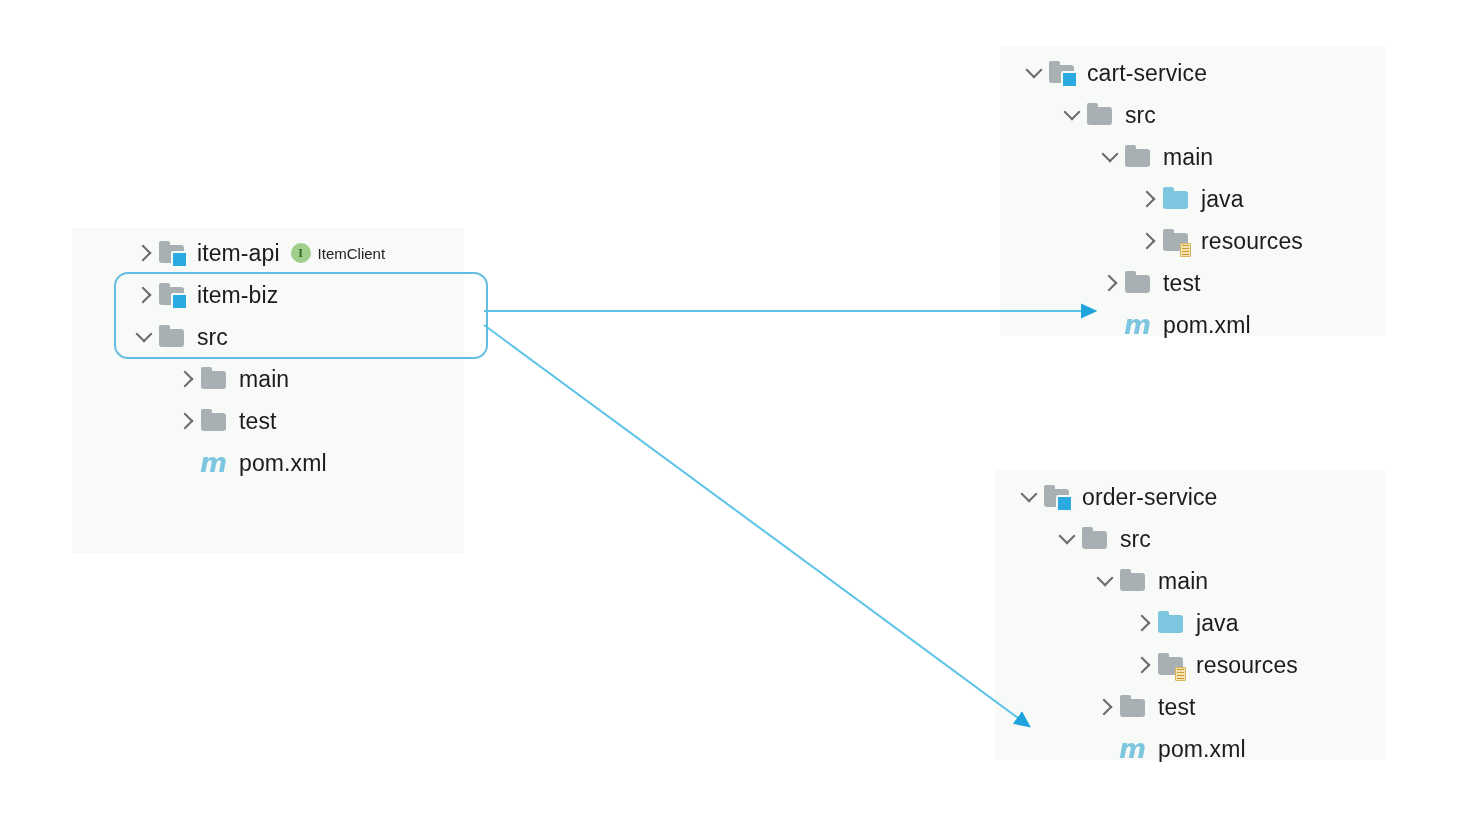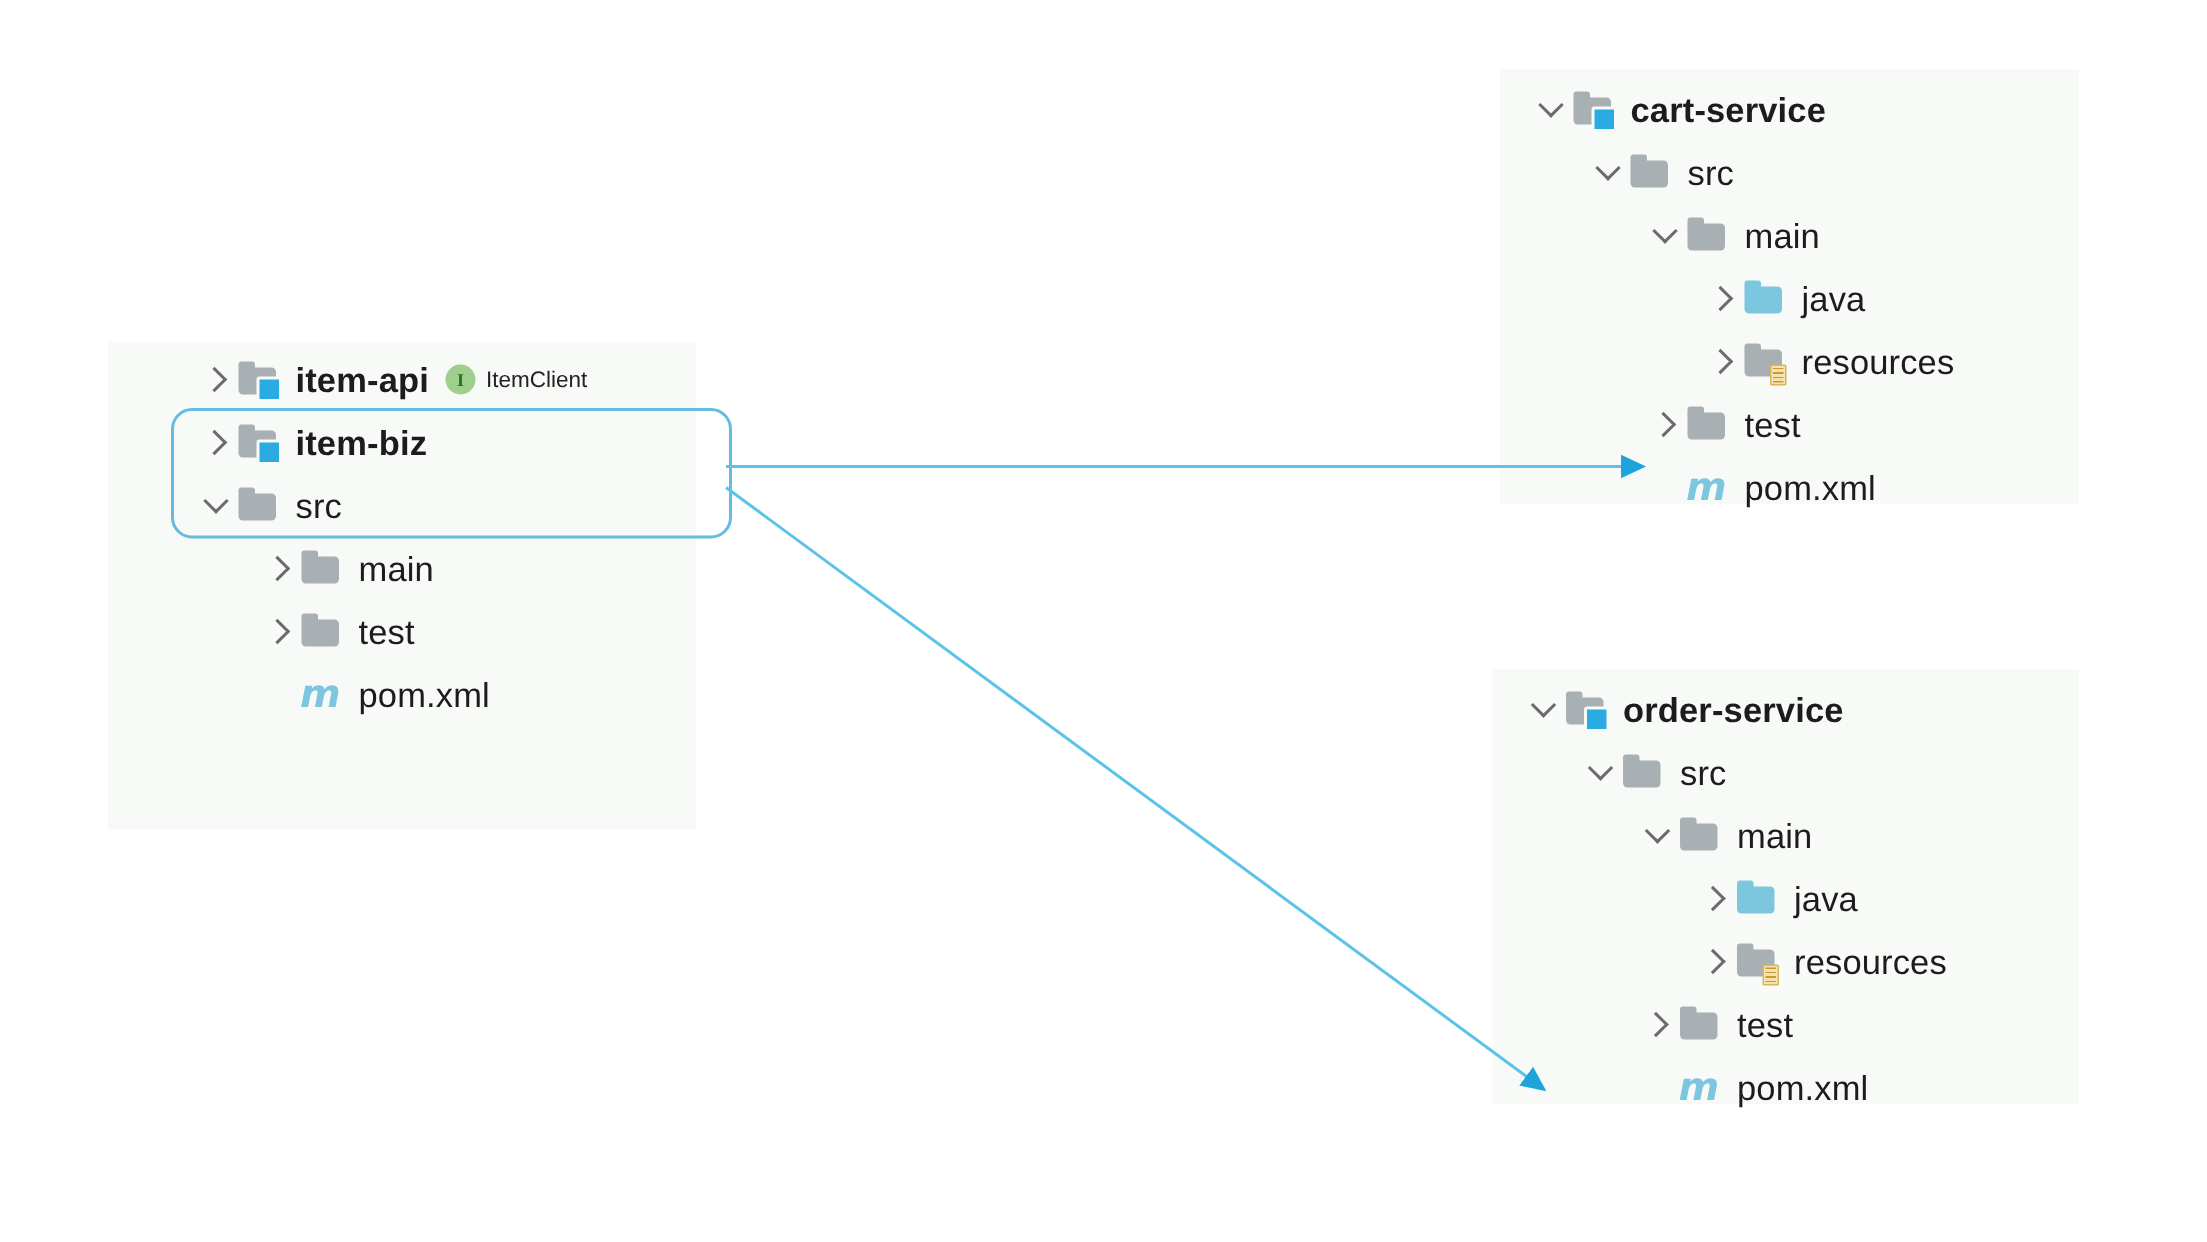--- a/index.html
+++ b/index.html
@@ -121,21 +121,21 @@
     line-height: 26px;
     text-align: left;
     font-family: "DejaVu Sans", sans-serif;
   }
 
   .label {
     font-size: 23px;
     color: #1c1c1c;
     letter-spacing: .1px;
   }
-  .label.bold { font-weight: 700; }
+  .label.bold { font-weight: 400; }
 
   
   .chip {
     flex: none;
     display: inline-flex;
     align-items: center;
     margin-left: 11px;
   }
   .chip .dot {
     width: 20px; height: 20px;
@@ -295,21 +295,21 @@
         <span class="label">test</span>
       </div>
       <div class="row">
         <span class="indent" style="width: 90px;"></span>
         <span class="chev blank"></span>
         <span class="micon">m</span>
         <span class="label">pom.xml</span>
       </div>
     </div>
 
-  <div class="panel" id="panel-order" style="left: 995px; top: 446px; width: 391px; height: 290px; padding-top: 6px; padding-left: 8px;">
+  <div class="panel" id="panel-order" style="left: 995px; top: 470px; width: 391px; height: 290px; padding-top: 6px; padding-left: 8px;">
       <div class="row">
         <span class="indent" style="width: 14px;"></span>
         <span class="chev down"></span>
         <span class="ficon">
           <span class="tab"></span>
           <span class="body"></span>
           <span class="badge-sq"></span>
         </span>
         <span class="label bold">order-service</span>
       </div>

